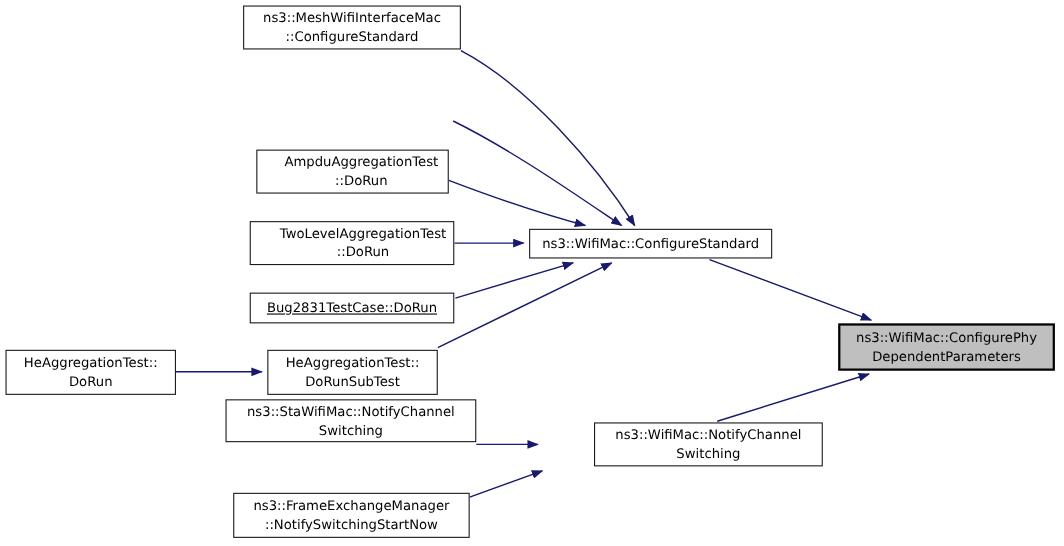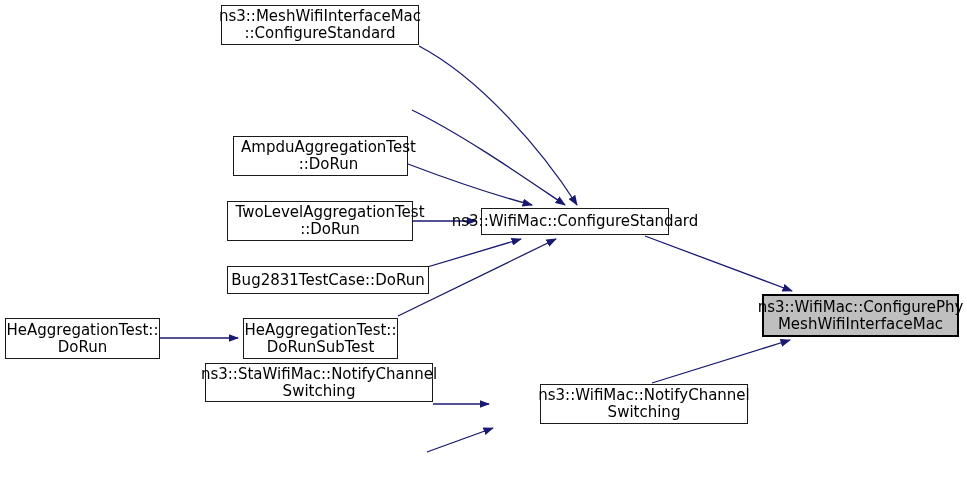--- a/index.html
+++ b/index.html
@@ -21,21 +21,21 @@
     top: 0;
     width: 967px;
     height: 496px;
   }
   .node {
     position: absolute;
     box-sizing: border-box;
     background: #ffffff;
     border: 1px solid #1a1a1a;
     color: #000000;
-    font-size: 15px;
+    font-size: 12px;
     line-height: 17px;
     text-align: center;
     display: flex;
     align-items: center;
     justify-content: center;
     white-space: pre-line;
     cursor: pointer;
   }
   .node.highlight {
     background: #bfbfbf;
@@ -75,33 +75,35 @@
   <div class="node" style="left:221px; top:5px;   width:198px; height:40px;">ns3::MeshWifiInterfaceMac
 ::ConfigureStandard</div>
 
 
   <div class="node" style="left:233px; top:136px; width:175px; height:40px;padding-left:16px;">AmpduAggregationTest
 ::DoRun</div>
 
   <div class="node" style="left:227px; top:201px; width:186px; height:40px;padding-left:20px;">TwoLevelAggregationTest
 ::DoRun</div>
 
-  <div class="node" style="left:227px; top:266px; width:202px; height:28px;">Bug2831TestCase::DoRun</div>
+  <div class="node" style="left:227px; top:266px; width:186px; height:28px;text-decoration:underline;">Bug2831TestCase::DoRun</div>
 
   <div class="node" style="left:5px;   top:318px; width:155px; height:41px;">HeAggregationTest::
 DoRun</div>
 
   <div class="node" style="left:243px; top:318px; width:155px; height:41px;">HeAggregationTest::
 DoRunSubTest</div>
 
   <div class="node" style="left:205px; top:363px; width:228px; height:39px;">ns3::StaWifiMac::NotifyChannel
 Switching</div>
 
+  <div class="node" style="left:212px; top:448px; width:215px; height:41px;">ns3::FrameExchangeManager
+::NotifySwitchingStartNow</div>
 
-  <div class="node" style="left:481px; top:208px; width:188px; height:27px;">ns3::WifiMac::ConfigureStandard</div>
+  <div class="node" style="left:481px; top:208px; width:221px; height:27px;">ns3::WifiMac::ConfigureStandard</div>
 
   <div class="node" style="left:494px; top:384px; width:208px; height:40px;margin-left:46px;">ns3::WifiMac::NotifyChannel
 Switching</div>
 
   <div class="node highlight" style="left:762px; top:294px; width:197px; height:43px;">ns3::WifiMac::ConfigurePhy
-MeshWifiInterfaceMac</div>
+DependentParameters</div>
 
 </div>
 
 </body></html>

